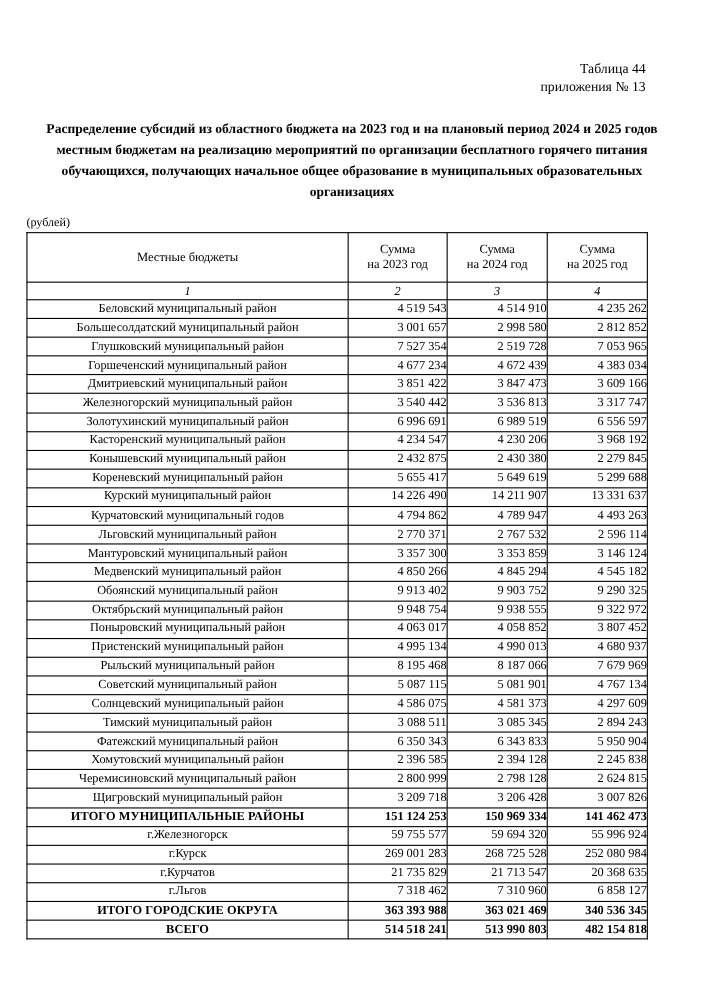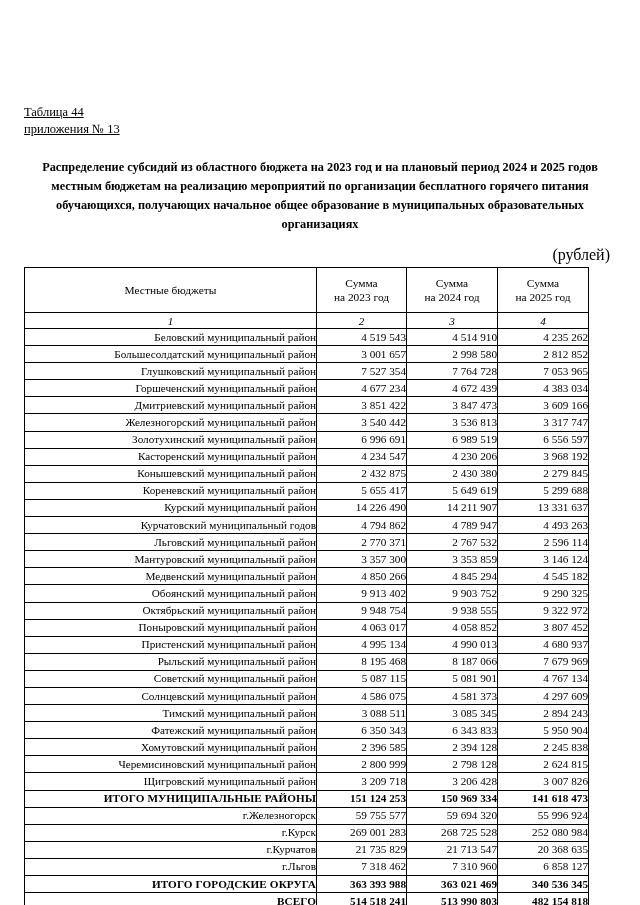--- a/index.html
+++ b/index.html
@@ -19,44 +19,43 @@
   .page {
     width: 640px;
     height: 905px;
     box-sizing: border-box;
     padding: 0 24px;
     position: relative;
   }
 
   
   .doc-ref {
-    margin-top: 104px;
-    text-align: left;
+    margin-top: 54px;
+    text-align: right;
     font-size: 12.5px;
     line-height: 17px;
     padding-right: 29px;
-    text-decoration: underline;
   }
   .doc-ref div { white-space: nowrap; }
 
   
   .doc-title {
     margin-top: 20px;
     text-align: center;
     font-weight: bold;
     font-size: 12.3px;
     line-height: 19px;
     padding: 0 6px;
   }
 
   
   .units {
     margin-top: 12px;
-    text-align: right;
-    font-size: 16px;
+    text-align: left;
+    font-size: 11px;
     padding-right: 6px;
   }
 
   
   table.budget {
     margin-top: 3px;
     border-collapse: collapse;
     width: 564px;
     table-layout: fixed;
     font-size: 11.2px;
@@ -84,21 +83,21 @@
 
   td.numrow-cell {
     text-align: center;
     font-style: italic;
     font-size: 11.2px;
     height: 15px;
     padding: 0 4px;
   }
 
   td.name-cell {
-    text-align: right;
+    text-align: center;
     padding: 0 2px 0 4px;
     height: 16.1px;
     line-height: 15px;
     white-space: nowrap;
     overflow: hidden;
   }
   td.val-cell {
     text-align: right;
     padding: 0 4px 0 2px;
     height: 16.1px;
@@ -167,21 +166,21 @@
         </tr>
         <tr>
           <td class="name-cell">Большесолдатский муниципальный район</td>
           <td class="val-cell">3 001 657</td>
           <td class="val-cell">2 998 580</td>
           <td class="val-cell">2 812 852</td>
         </tr>
         <tr>
           <td class="name-cell">Глушковский муниципальный район</td>
           <td class="val-cell">7 527 354</td>
-          <td class="val-cell">7 764 728</td>
+          <td class="val-cell">2 519 728</td>
           <td class="val-cell">7 053 965</td>
         </tr>
         <tr>
           <td class="name-cell">Горшеченский муниципальный район</td>
           <td class="val-cell">4 677 234</td>
           <td class="val-cell">4 672 439</td>
           <td class="val-cell">4 383 034</td>
         </tr>
         <tr>
           <td class="name-cell">Дмитриевский муниципальный район</td>
@@ -318,21 +317,21 @@
         <tr>
           <td class="name-cell">Щигровский муниципальный район</td>
           <td class="val-cell">3 209 718</td>
           <td class="val-cell">3 206 428</td>
           <td class="val-cell">3 007 826</td>
         </tr>
         <tr class="total-row">
           <td class="name-cell">ИТОГО МУНИЦИПАЛЬНЫЕ РАЙОНЫ</td>
           <td class="val-cell">151 124 253</td>
           <td class="val-cell">150 969 334</td>
-          <td class="val-cell">141 618 473</td>
+          <td class="val-cell">141 462 473</td>
         </tr>
         <tr>
           <td class="name-cell">г.Железногорск</td>
           <td class="val-cell">59 755 577</td>
           <td class="val-cell">59 694 320</td>
           <td class="val-cell">55 996 924</td>
         </tr>
         <tr>
           <td class="name-cell">г.Курск</td>
           <td class="val-cell">269 001 283</td>

